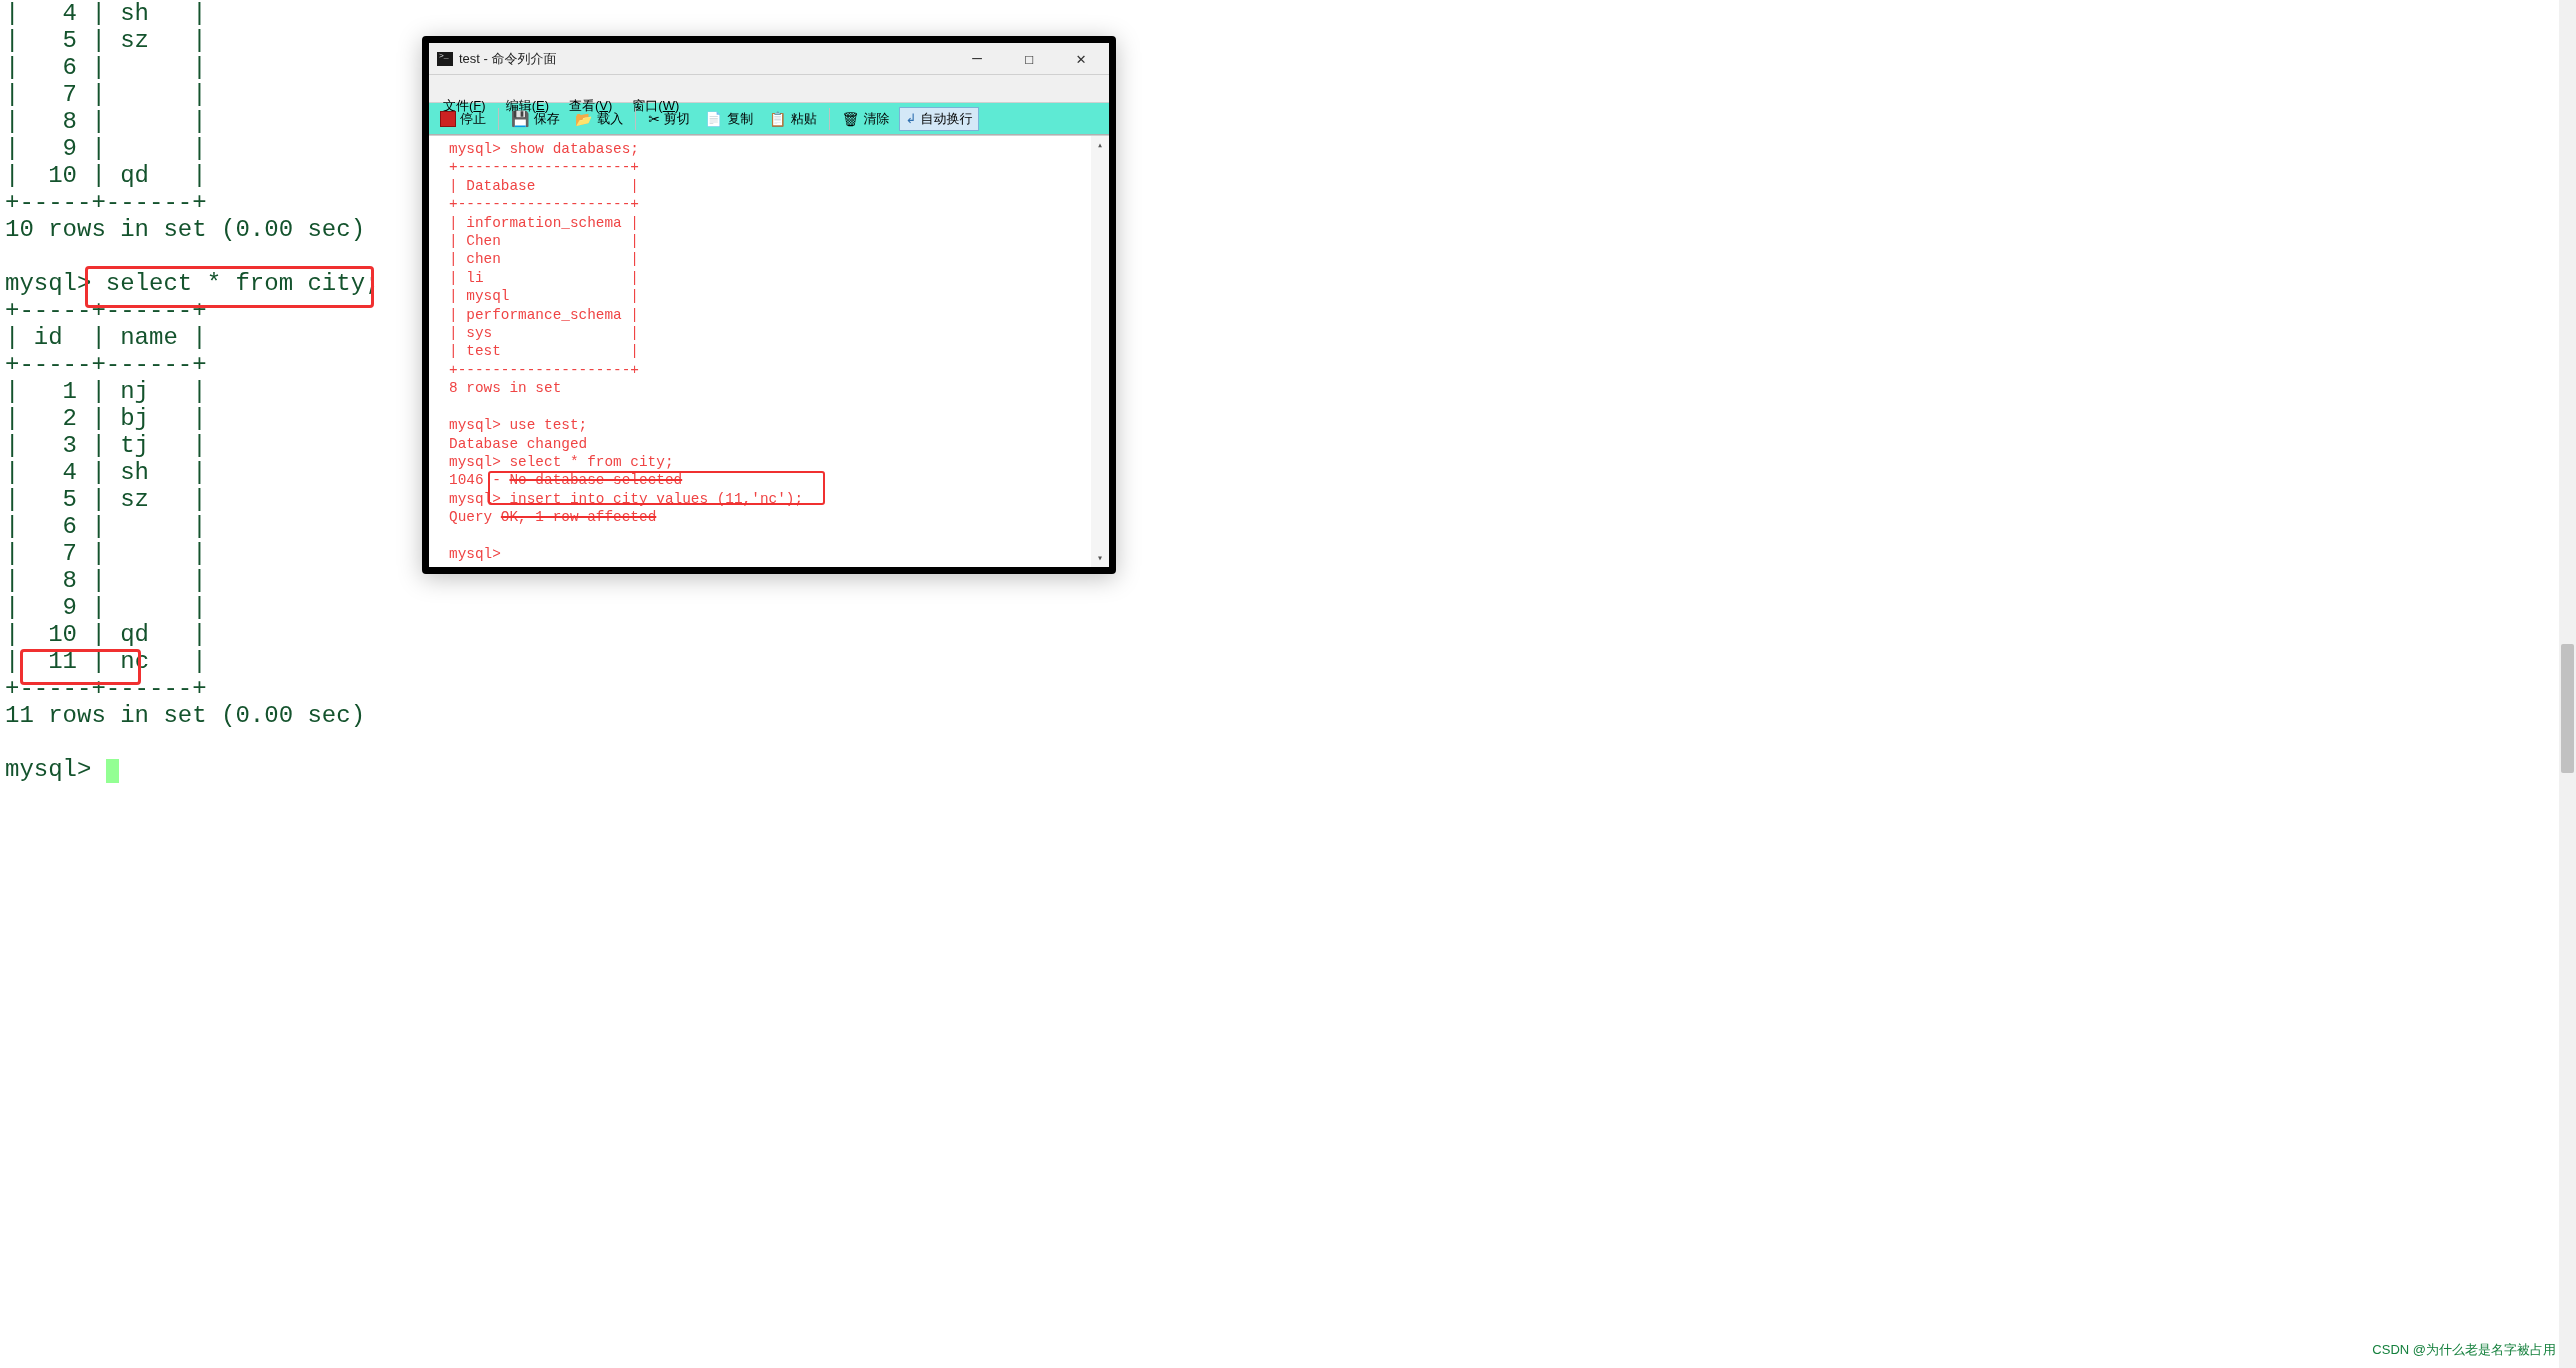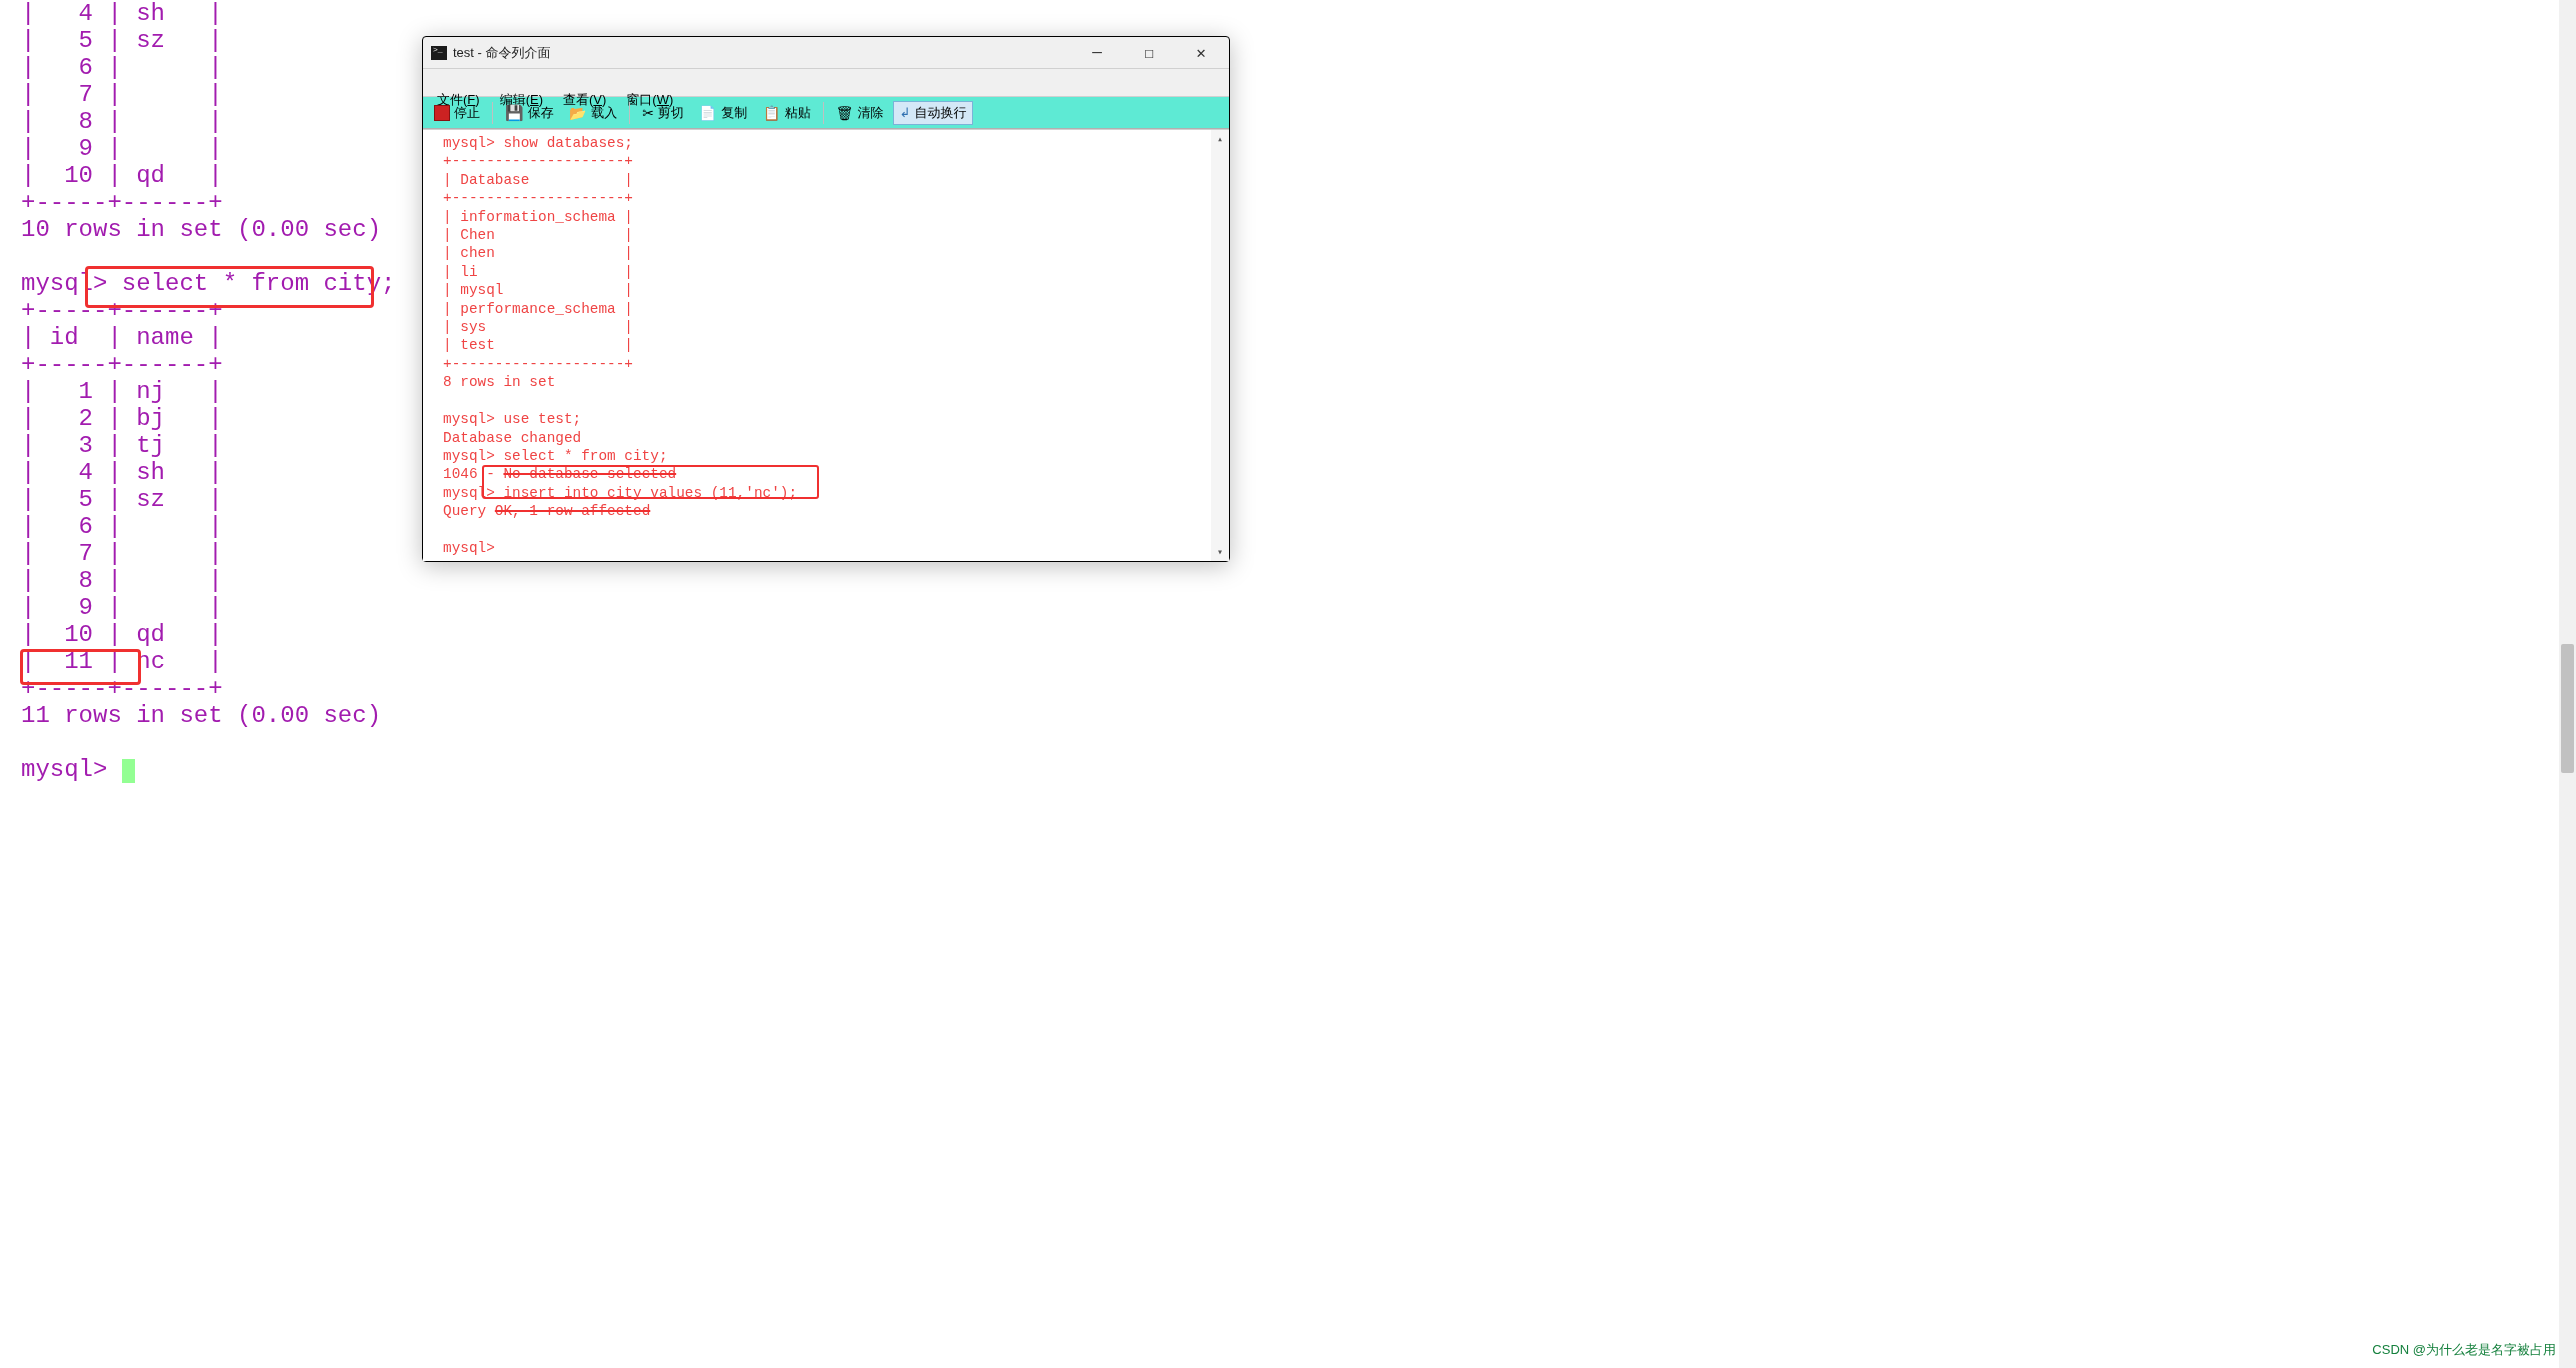--- a/index.html
+++ b/index.html
@@ -9,24 +9,24 @@
       background: #fff;
       position: relative;
       width: 2576px;
       height: 1369px;
       overflow: hidden;
     }
     .terminal-bg {
       position: absolute;
       top: 0;
       left: 0;
-      padding: 0 21px;
+      padding: 0 5px;
       line-height: 27px;
       white-space: pre;
-      color: #a21caf;
+      color: #14532d;
       font-weight: 500;
     }
     .red-box {
       position: absolute;
       border: 3px solid #f03030;
       border-radius: 4px;
     }
     .red-box-1 { left: 85px; top: 266px; width: 289px; height: 42px; }
     .red-box-2 { left: 20px; top: 649px; width: 121px; height: 36px; }
     .cursor {
@@ -50,23 +50,23 @@
       top: 644px;
       width: 13px;
       height: 129px;
       background: #c1c1c1;
       border-radius: 2px;
     }
     .window {
       position: absolute;
       left: 422px;
       top: 36px;
-      width: 808px;
+      width: 694px;
       background: #f0f0f0;
-      border: 1px solid #000000;
+      border: 7px solid #000000;
       border-radius: 4px;
       box-shadow: 0 4px 24px rgba(0,0,0,0.25);
       font-size: 14px;
     }
     .titlebar {
       height: 32px;
       display: flex;
       align-items: center;
       padding: 0 8px;
       border-bottom: 1px solid #d0d0d0;

